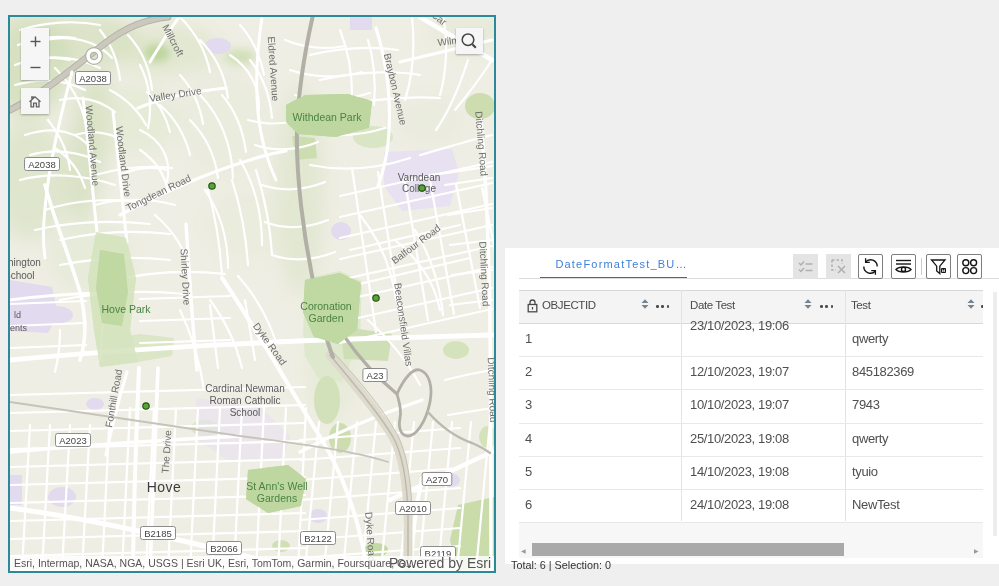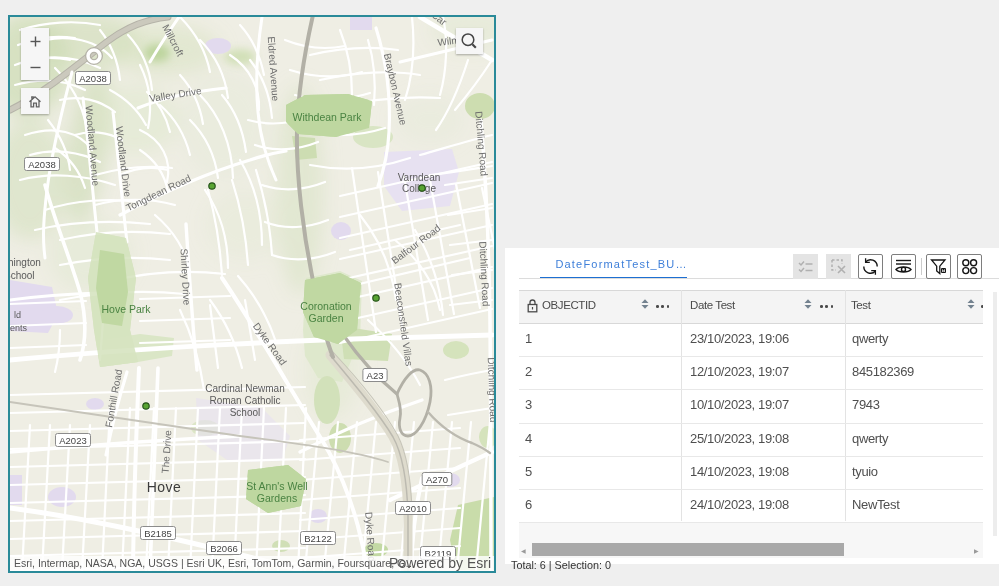--- a/index.html
+++ b/index.html
@@ -451,21 +451,21 @@
       <path d="M4,0.2 L7.5,4.1 L0.5,4.1 Z" fill="#73828f"></path>
       <path d="M4,9.8 L7.5,5.9 L0.5,5.9 Z" fill="#73828f"></path>
     </svg>
 <div style="position:absolute;left:476.0px;top:57px;width:2.7px;height:2.7px;border-radius:50%;background:#4a4a4a"></div>
     <div style="position:absolute;left:481.4px;top:57px;width:2.7px;height:2.7px;border-radius:50%;background:#4a4a4a"></div>
     <div style="position:absolute;left:486.8px;top:57px;width:2.7px;height:2.7px;border-radius:50%;background:#4a4a4a"></div>
 <div style="position:absolute;left:176px;top:42px;width:1px;height:231px;background:#e3e3e3"></div>
 <div style="position:absolute;left:340px;top:42px;width:1px;height:231px;background:#e3e3e3"></div>
 <div style="position:absolute;left:14px;top:76.0px;width:464px;height:33.2px;border-bottom:1px solid #e8e8e8"></div>
 <div class="cell" style="position:absolute;left:20px;top:83.0px">1</div>
-<div class="cell" style="position:absolute;left:185px;top:83.0px">23/10/2023, 19:06</div>
+<div class="cell" style="position:absolute;left:185px;top:70px">23/10/2023, 19:06</div>
 <div class="cell" style="position:absolute;left:347px;top:83.0px">qwerty</div>
 <div style="position:absolute;left:14px;top:109.2px;width:464px;height:33.2px;border-bottom:1px solid #e8e8e8"></div>
 <div class="cell" style="position:absolute;left:20px;top:116.2px">2</div>
 <div class="cell" style="position:absolute;left:185px;top:116.2px">12/10/2023, 19:07</div>
 <div class="cell" style="position:absolute;left:347px;top:116.2px">845182369</div>
 <div style="position:absolute;left:14px;top:142.4px;width:464px;height:33.2px;border-bottom:1px solid #e8e8e8"></div>
 <div class="cell" style="position:absolute;left:20px;top:149.4px">3</div>
 <div class="cell" style="position:absolute;left:185px;top:149.4px">10/10/2023, 19:07</div>
 <div class="cell" style="position:absolute;left:347px;top:149.4px">7943</div>
 <div style="position:absolute;left:14px;top:175.6px;width:464px;height:33.2px;border-bottom:1px solid #e8e8e8"></div>

